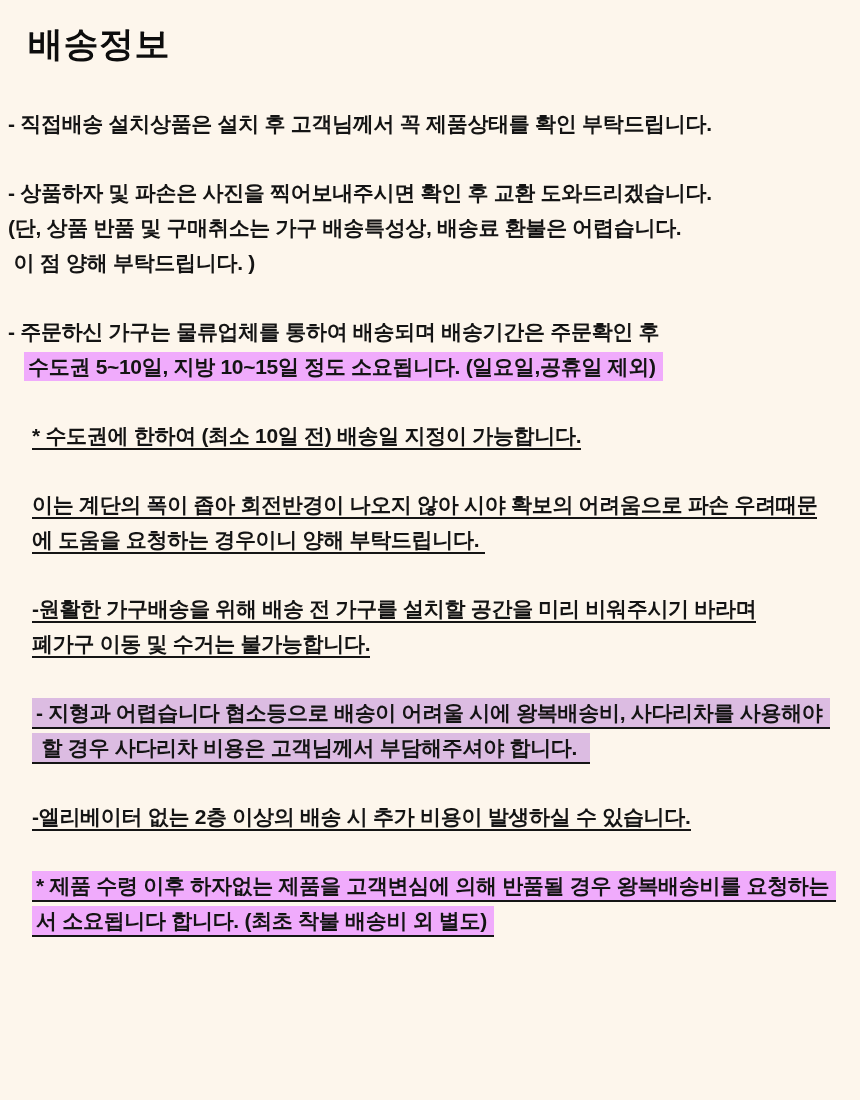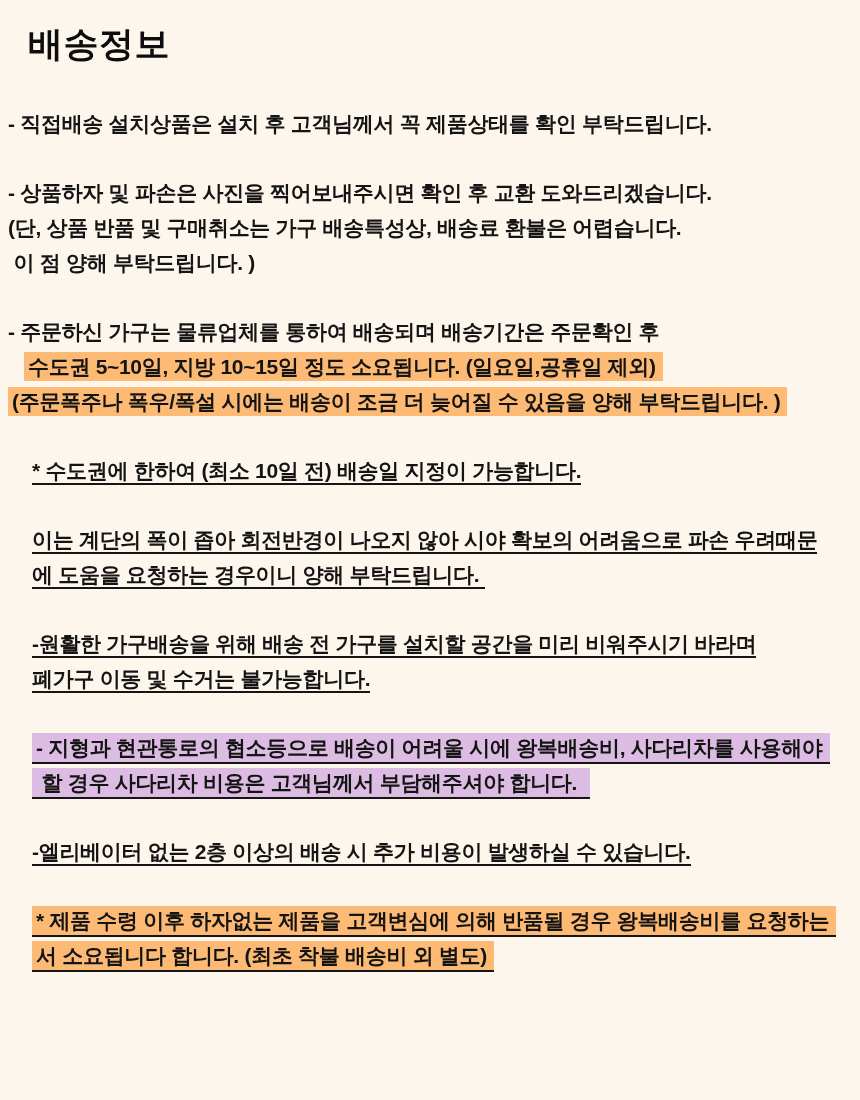--- a/index.html
+++ b/index.html
@@ -25,21 +25,21 @@
   .para { margin: 0 0 34px 0; }
   .line {
     font-size: 21px;
     font-weight: 700;
     line-height: 35px;
     white-space: pre;
     letter-spacing: -0.3px;
   }
   .line .run { white-space: pre; }
   .indent1 { padding-left: 16px; }
-  .hl-y { background: #fdba74; padding: 3px 7px 3px 4px; }
+  .hl-y { background: #f0abfc; padding: 3px 7px 3px 4px; }
   .hl-p { background: #DCBCE2; padding: 3px 7px 3px 4px; }
   .ul { border-bottom: 2.5px solid #151515; padding-bottom: 1px; margin-left: 24px; }
   .hl-y.ul, .hl-p.ul { padding-bottom: 3px; }
 </style>
 </head>
 <body>
 
 <div class="page">
 
   <h1 class="title">배송정보</h1>
@@ -52,39 +52,38 @@
 
     <div class="para">
       <div class="line"><span class="run">- 상품하자 및 파손은 사진을 찍어보내주시면 확인 후 교환 도와드리겠습니다.</span></div>
       <div class="line"><span class="run">(단, 상품 반품 및 구매취소는 가구 배송특성상, 배송료 환불은 어렵습니다.</span></div>
       <div class="line"><span class="run"> 이 점 양해 부탁드립니다. )</span></div>
     </div>
 
     <div class="para">
       <div class="line"><span class="run">- 주문하신 가구는 물류업체를 통하여 배송되며 배송기간은 주문확인 후</span></div>
       <div class="line indent1"><span class="run hl-y">수도권 5~10일, 지방 10~15일 정도 소요됩니다. (일요일,공휴일 제외)</span></div>
-      <div class="line"><span class="run hl-y">(주문폭주나 폭우/폭설 시에는 배송이 조금 더 늦어질 수 있음을 양해 부탁드립니다. )</span></div>
     </div>
 
     <div class="para">
       <div class="line"><span class="run ul">* 수도권에 한하여 (최소 10일 전) 배송일 지정이 가능합니다.</span></div>
     </div>
 
     <div class="para">
       <div class="line"><span class="run ul">이는 계단의 폭이 좁아 회전반경이 나오지 않아 시야 확보의 어려움으로 파손 우려때문</span></div>
       <div class="line"><span class="run ul">에 도움을 요청하는 경우이니 양해 부탁드립니다. </span></div>
     </div>
 
     <div class="para">
       <div class="line"><span class="run ul">-원활한 가구배송을 위해 배송 전 가구를 설치할 공간을 미리 비워주시기 바라며</span></div>
       <div class="line"><span class="run ul">폐가구 이동 및 수거는 불가능합니다.</span></div>
     </div>
 
     <div class="para">
-      <div class="line"><span class="run hl-p ul">- 지형과 현관통로의 협소등으로 배송이 어려울 시에 왕복배송비, 사다리차를 사용해야</span></div>
+      <div class="line"><span class="run hl-p ul">- 지형과 어렵습니다 협소등으로 배송이 어려울 시에 왕복배송비, 사다리차를 사용해야</span></div>
       <div class="line"><span class="run hl-p ul"> 할 경우 사다리차 비용은 고객님께서 부담해주셔야 합니다. </span></div>
     </div>
 
     <div class="para">
       <div class="line"><span class="run ul">-엘리베이터 없는 2층 이상의 배송 시 추가 비용이 발생하실 수 있습니다.</span></div>
     </div>
 
     <div class="para">
       <div class="line"><span class="run hl-y ul">* 제품 수령 이후 하자없는 제품을 고객변심에 의해 반품될 경우 왕복배송비를 요청하는</span></div>
       <div class="line"><span class="run hl-y ul">서 소요됩니다 합니다. (최초 착불 배송비 외 별도)</span></div>

